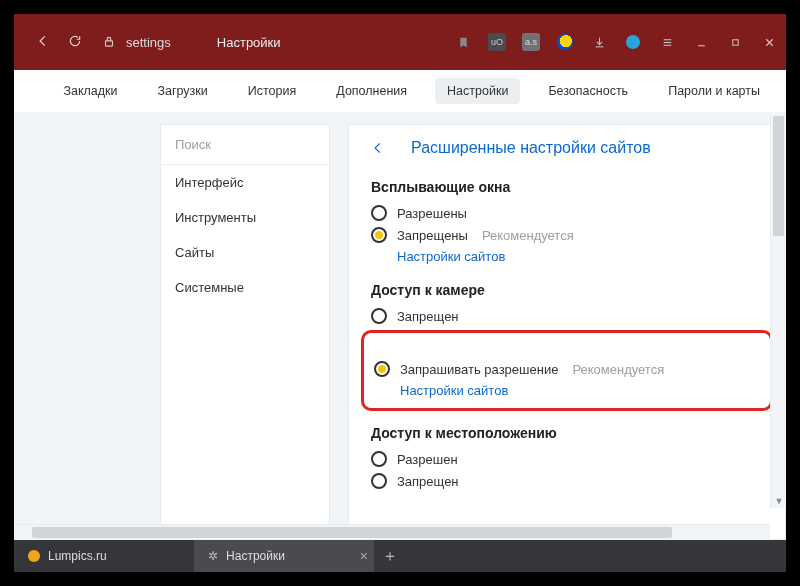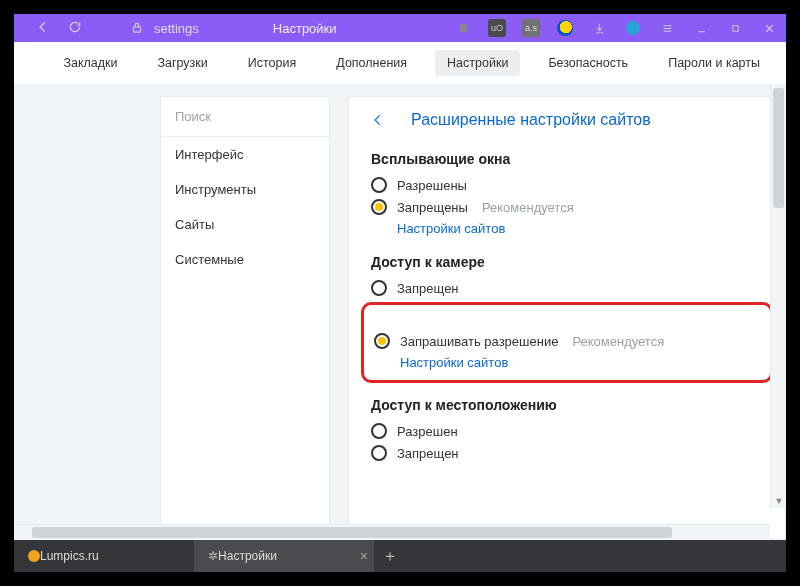--- a/index.html
+++ b/index.html
@@ -1,18 +1,18 @@
 <!DOCTYPE html>
 <html><head>
 <meta charset="utf-8">
 <style>
   * { box-sizing: border-box; margin: 0; padding: 0; font-family: Arial, sans-serif; }
   body { width: 800px; height: 586px; overflow: hidden; background: #000; position: relative; }
   .window { position: absolute; left: 14px; top: 14px; width: 772px; height: 558px; background: #fff; display: flex; flex-direction: column; }
-  .titlebar { height: 28px; background: #8b5cf6; display: flex; align-items: center; color: #ddd; font-size: 13px; position: relative; gap: 28px; }
+  .titlebar { height: 56px; background: #7f1d1d; display: flex; align-items: center; color: #ddd; font-size: 13px; position: relative; }
   .titlebar .nav { display: flex; align-items: center; gap: 18px; padding-left: 22px; }
   .titlebar .nav svg { width: 14px; height: 14px; }
   .titlebar .addr { display: flex; align-items: center; gap: 10px; margin-left: 20px; }
   .titlebar .addr-text { color: #ddd; }
   .titlebar .page-title { margin-left: 46px; color: #eee; font-size: 13px; }
   .titlebar .right { position: absolute; right: 0; display: flex; align-items: center; gap: 0; }
   .titlebar .right .ico { width: 34px; height: 40px; display: flex; align-items: center; justify-content: center; color: #bbb; }
   .titlebar .right .ico svg { width: 13px; height: 13px; }
   .ext-badge { width:18px; height:18px; border-radius:3px; background:#4b4b4e; display:flex; align-items:center; justify-content:center; font-size:9px; color:#ccc; }
   .ext-circ-y { width:16px; height:16px; border-radius:50%; background: radial-gradient(circle at 55% 45%, #ffd400 48%, #0052cc 50%); }
@@ -41,21 +41,21 @@
 
   .scrollbar { position:absolute; right:0; top:0; bottom:32px; width:16px; background:#f2f5f7; border-left:1px solid #e8ebee; }
   .scrollbar .thumb { position:absolute; left:2px; width:11px; top:4px; height:120px; background:#cfd4d9; border-radius:2px; }
   .scrollbar .arrow { position:absolute; left:0; width:16px; height:14px; display:flex; align-items:center; justify-content:center; color:#888; font-size:9px; }
   .scrollbar .arrow.bot { bottom:0; }
 
   .hscroll { position:absolute; left:0; right:16px; bottom:0; height:16px; background:#f2f5f7; border-top:1px solid #e8ebee; }
   .hscroll .thumb { position:absolute; top:2px; height:11px; left:18px; width:640px; background:#cfd4d9; border-radius:2px; }
 
   .tabstrip { height: 32px; background: #35363a; display:flex; align-items:stretch; }
-  .btab { display:flex; align-items:center; padding: 8px 14px; font-size:12px; color:#ddd; max-width: 180px; position:relative; }
+  .btab { display:flex; align-items:center; gap:8px; padding: 8px 14px; font-size:12px; color:#ddd; max-width: 180px; position:relative; }
   .btab.active { background:#4a4b4f; }
   .btab .dot { width:12px; height:12px; border-radius:50%; }
   .btab .gear { color:#bbb; }
   .btab .close { position:absolute; right:6px; color:#aaa; font-size:14px; }
   .newtab { width:32px; display:flex; align-items:center; justify-content:center; color:#bbb; }
 </style>
 </head>
 <body>
 
 <div class="window">

